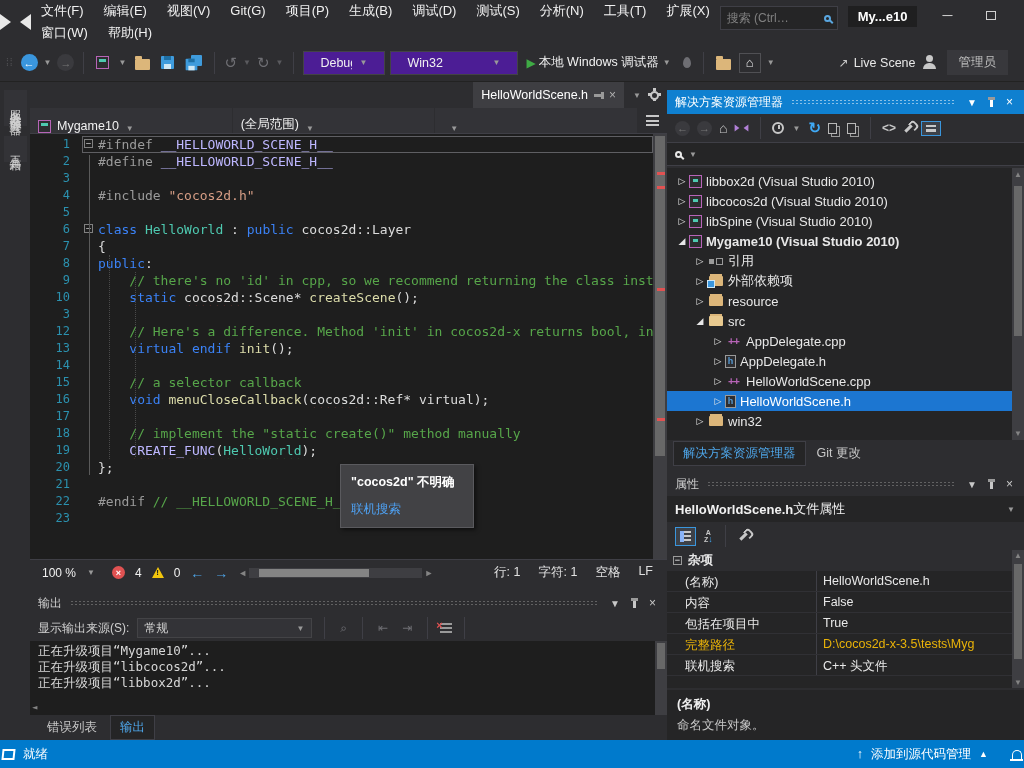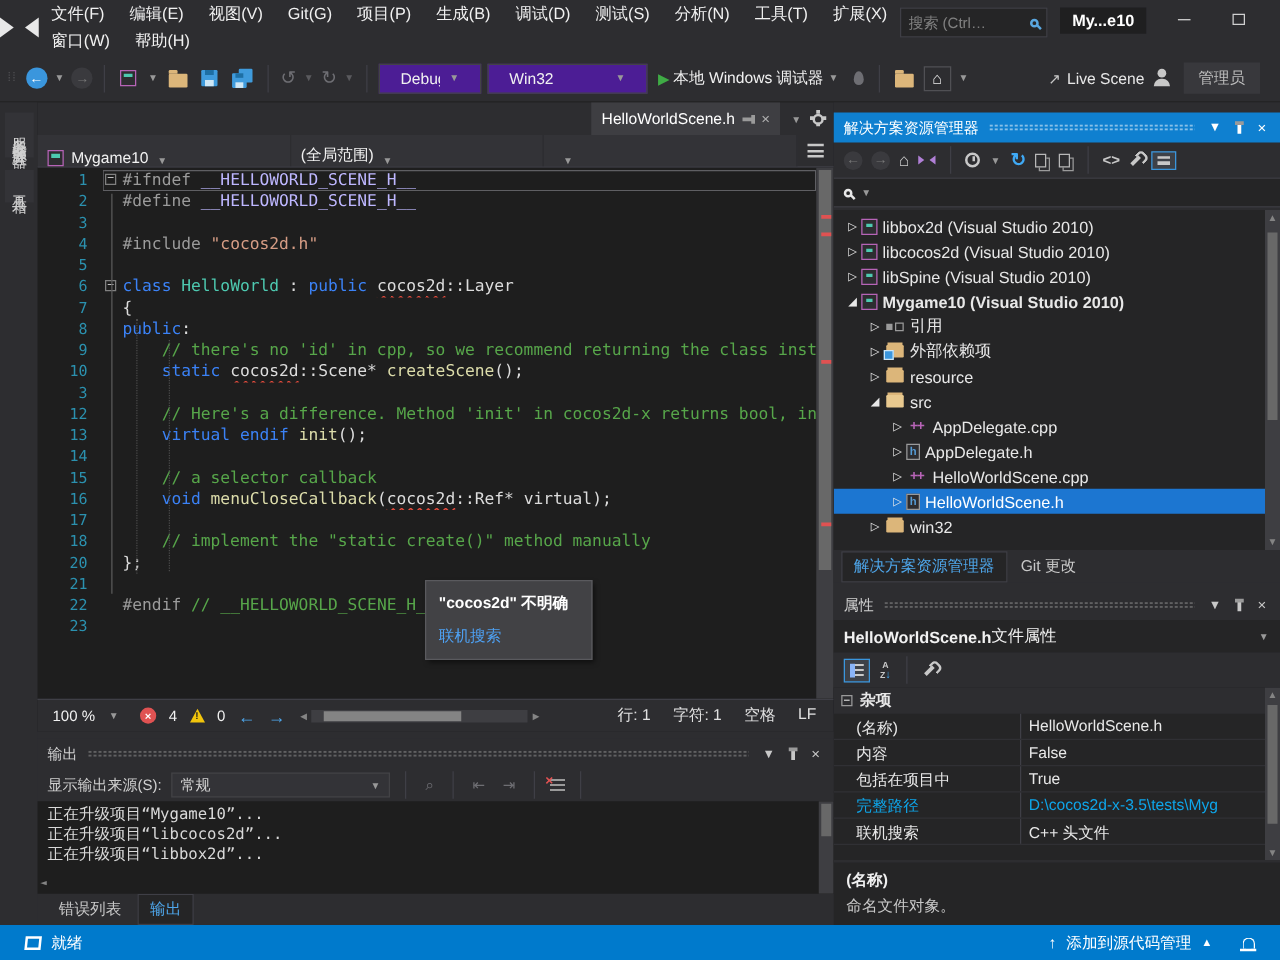--- a/index.html
+++ b/index.html
@@ -190,30 +190,30 @@
   .pr-toolbar{height:28px;display:flex;align-items:center;gap:8px;padding:0 8px}
   .cat-g{width:11px;height:11px;background:repeating-linear-gradient(#c8c8c8 0 2px,transparent 2px 4px);border-left:4px solid #8ab4f8}
   .az{font-size:7px;line-height:7px;color:#c8c8c8;font-weight:bold;text-align:center}
   .az .dn{color:#3fa9f5;font-size:9px}
   .grid{height:138px;background:#252526;position:relative;overflow:hidden;font-size:12.5px}
   .cat-row{height:21px;background:#2d2d30;display:flex;align-items:center;font-weight:bold;color:#e8e8e8;padding-left:6px;gap:6px}
   .exp-box{width:9px;height:9px;border:1px solid #9a9a9a;color:#c8c8c8;font-size:9px;line-height:7px;text-align:center}
   .prow{height:21px;display:flex;border-bottom:1px solid #303034}
   .prow .k{width:150px;padding:3px 4px 0 18px;border-right:1px solid #3f3f46;color:#e8e8e8;white-space:nowrap;overflow:hidden}
   .prow .v{flex:1;padding:3px 4px 0 6px;color:#e8e8e8;white-space:nowrap;overflow:hidden}
-  .prow.dim .k,.prow.dim .v{color:#0ea5e9}
+  .prow.dim .k,.prow.dim .v{color:#eab308}
   .grid .gvs{position:absolute;right:0;top:0;bottom:0;width:12px;background:#3e3e42}
   .grid .gvs i{position:absolute;left:2px;right:2px;top:14px;height:95px;background:#686868}
   .grid .gvs .ua{position:absolute;top:1px;left:2px;color:#848484;font-size:8px}
   .grid .gvs .da{position:absolute;bottom:1px;left:2px;color:#848484;font-size:8px}
   .pr-desc{flex:1;background:#252526;border-top:2px solid #2d2d30;padding:6px 10px;font-size:12.5px}
   .pr-desc .dt{font-weight:bold;color:#f0f0f0}
   .pr-desc .dd{color:#c8c8c8;margin-top:4px}
   
-  .statusbar{position:absolute;left:0;top:740px;width:1024px;height:28px;background:#007acc;display:flex;align-items:center;padding:0 20px;font-size:12.5px;color:#fff}
+  .statusbar{position:absolute;left:0;top:740px;width:1024px;height:28px;background:#007acc;display:flex;align-items:center;padding:0 2px;font-size:12.5px;color:#fff}
   .sb-ic{width:13px;height:11px;border:2px solid #fff;margin-right:8px;transform:skewX(-6deg)}
   .sb-right{margin-left:auto;display:flex;align-items:center;gap:8px}
   .bell{width:10px;height:9px;border:1.5px solid #fff;border-bottom:none;border-radius:5px 5px 0 0;position:relative;margin-left:16px}
   .bell::after{content:"";position:absolute;left:-3px;bottom:-2px;width:13px;height:2px;background:#fff}
 </style>
 </head>
 <body>
 
 <div class="app">
 
@@ -362,20 +362,21 @@
           <div class="cline"><span class="ln">9</span><div class="lbody"><span class="fold"></span><span class="ctext"><span class="c-cm">    // there's no 'id' in cpp, so we recommend returning the class instance pointer</span></span></div></div>
           <div class="cline"><span class="ln">10</span><div class="lbody"><span class="fold"></span><span class="ctext"><span class="c-id">    </span><span class="c-kw">static</span><span class="c-id"> </span><span class="c-id sq-r">cocos2d</span><span class="c-id">::Scene* </span><span class="c-fn">createScene</span><span class="c-id">();</span></span></div></div>
           <div class="cline"><span class="ln">3</span><div class="lbody"><span class="fold"></span><span class="ctext"></span></div></div>
           <div class="cline"><span class="ln">12</span><div class="lbody"><span class="fold"></span><span class="ctext"><span class="c-cm">    // Here's a difference. Method 'init' in cocos2d-x returns bool, instead of returning 'id' in cocos2d-iphone</span></span></div></div>
           <div class="cline"><span class="ln">13</span><div class="lbody"><span class="fold"></span><span class="ctext"><span class="c-id">    </span><span class="c-kw">virtual</span><span class="c-id"> </span><span class="c-kw">endif</span><span class="c-id"> </span><span class="c-fn">init</span><span class="c-id">();</span></span></div></div>
           <div class="cline"><span class="ln">14</span><div class="lbody"><span class="fold"></span><span class="ctext"></span></div></div>
           <div class="cline"><span class="ln">15</span><div class="lbody"><span class="fold"></span><span class="ctext"><span class="c-cm">    // a selector callback</span></span></div></div>
           <div class="cline"><span class="ln">16</span><div class="lbody"><span class="fold"></span><span class="ctext"><span class="c-id">    </span><span class="c-kw">void</span><span class="c-id"> </span><span class="c-fn">menuCloseCallback</span><span class="c-id">(</span><span class="c-id sq-r">cocos2d</span><span class="c-id">::Ref* virtual);</span></span></div></div>
           <div class="cline"><span class="ln">17</span><div class="lbody"><span class="fold"></span><span class="ctext"></span></div></div>
           <div class="cline"><span class="ln">18</span><div class="lbody"><span class="fold"></span><span class="ctext"><span class="c-cm">    // implement the "static create()" method manually</span></span></div></div>
+          <div class="cline"><span class="ln">19</span><div class="lbody"><span class="fold"></span><span class="ctext"><span class="c-id">    </span><span class="c-mac sq-r">CREATE_FUNC</span><span class="c-id">(</span><span class="c-ty sq-g">HelloWorld</span><span class="c-id">);</span></span></div></div>
           <div class="cline"><span class="ln">20</span><div class="lbody"><span class="fold"></span><span class="ctext"><span class="c-id">};</span></span></div></div>
           <div class="cline"><span class="ln">21</span><div class="lbody"><span class="fold"></span><span class="ctext"></span></div></div>
           <div class="cline"><span class="ln">22</span><div class="lbody"><span class="fold"></span><span class="ctext"><span class="c-pp">#endif </span><span class="c-cm">// __HELLOWORLD_SCENE_H__</span></span></div></div>
           <div class="cline"><span class="ln">23</span><div class="lbody"><span class="fold"></span><span class="ctext"></span></div></div>
         </div>
       <div class="foldline" style="top:21px;height:320px"></div>
       <div class="guide" style="left:79px;top:121px;height:204px"></div>
       <div class="guide" style="left:105px;top:138px;height:185px"></div>
       <div class="vscroll">
         <span class="thumb"></span>

